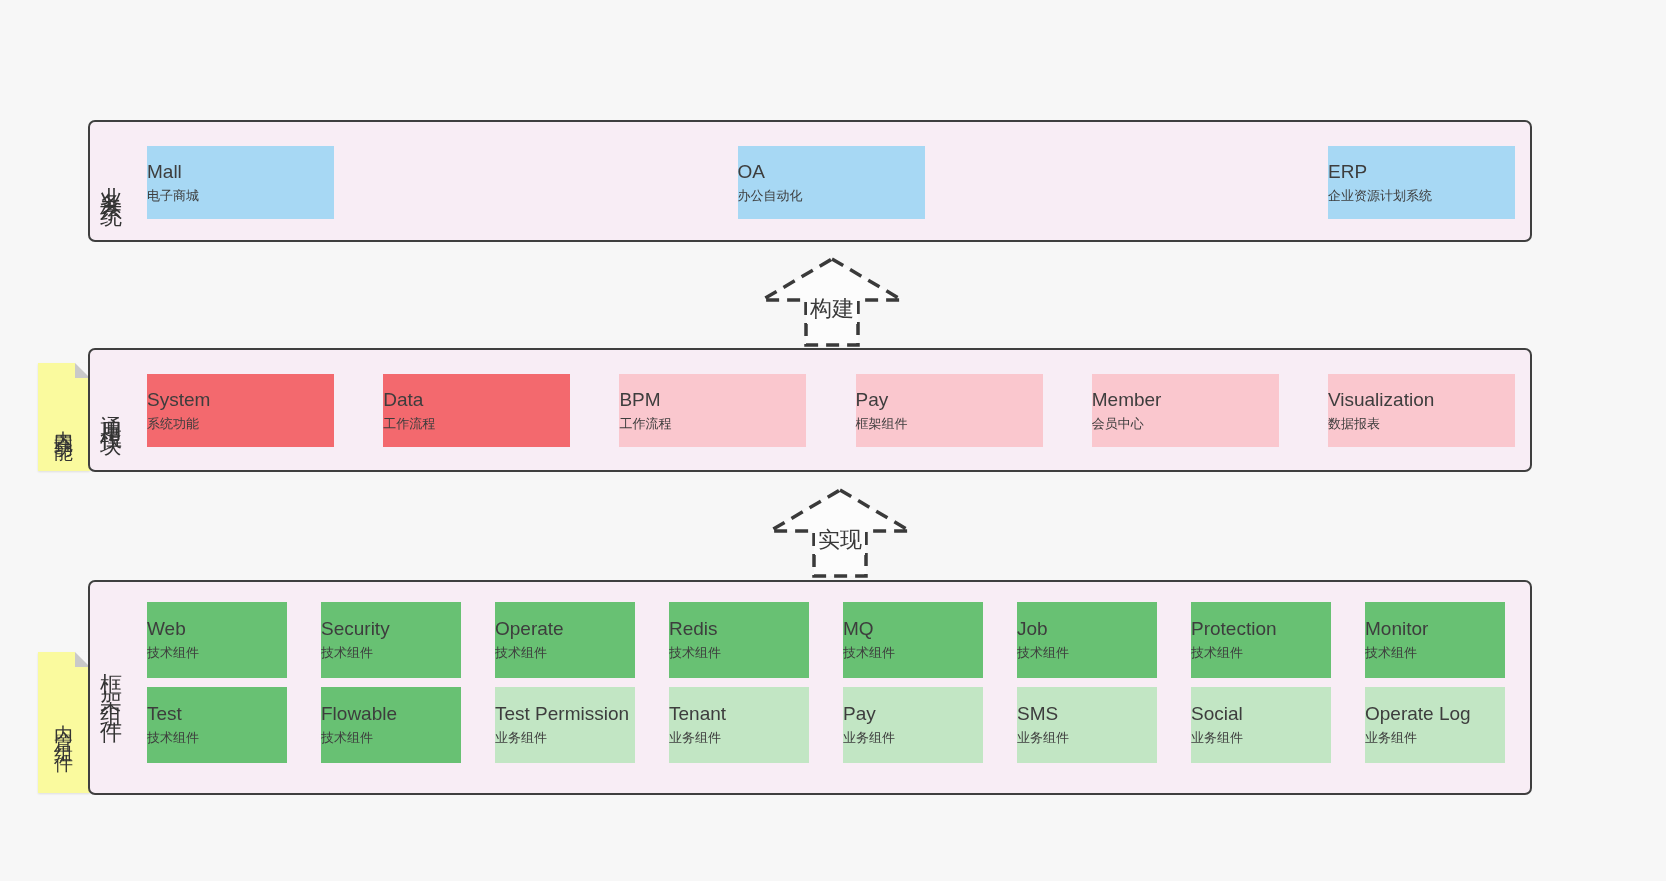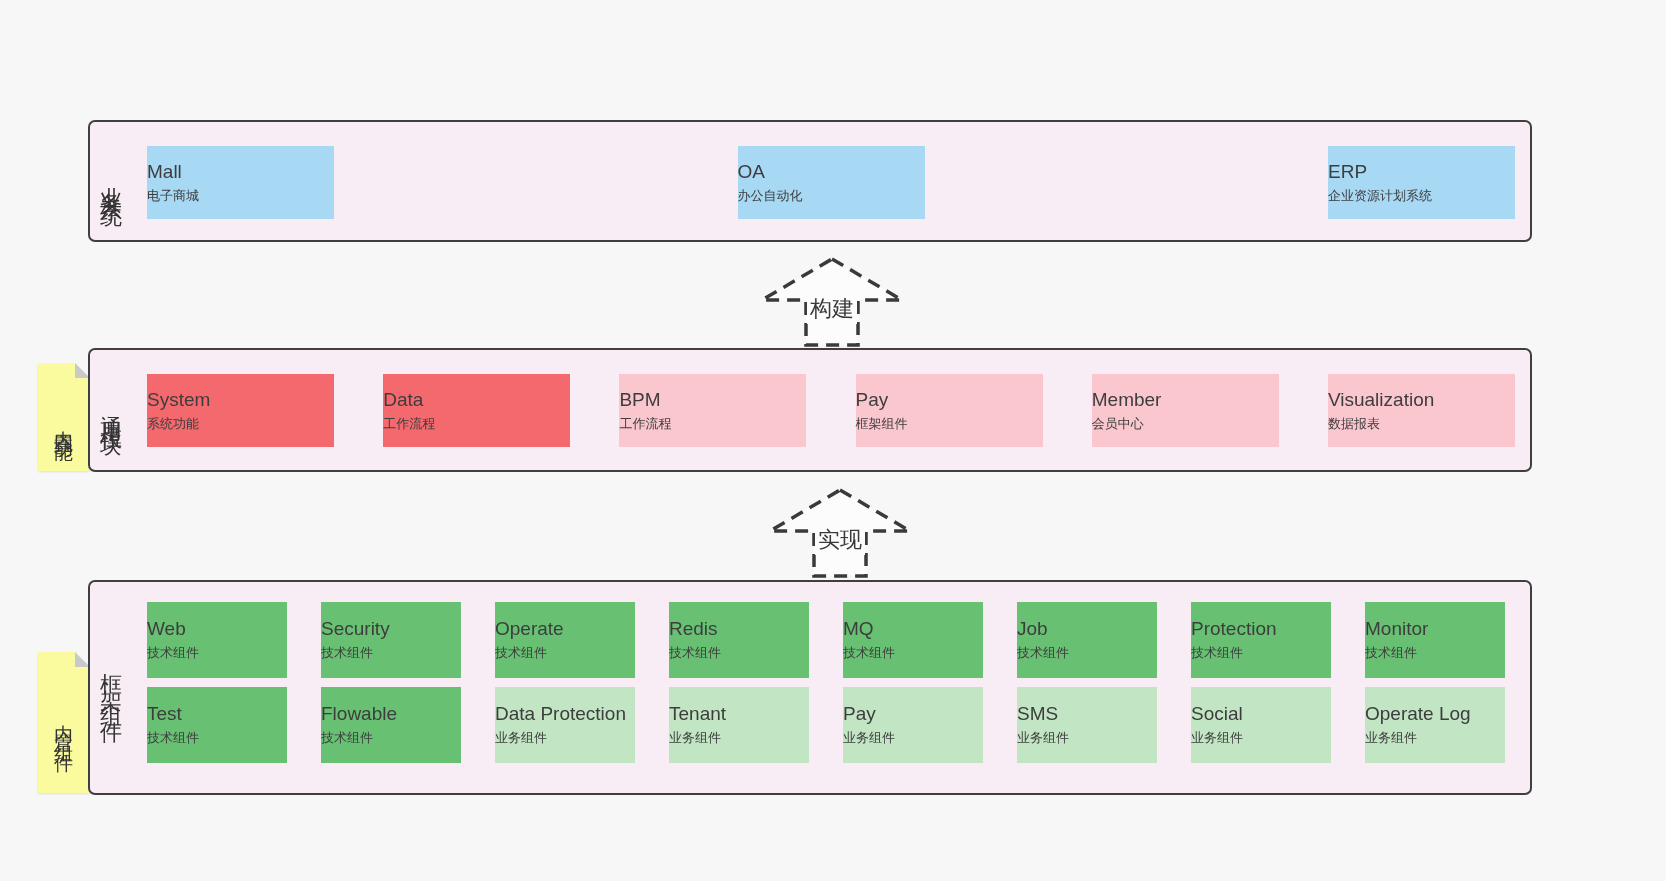--- a/index.html
+++ b/index.html
@@ -178,21 +178,21 @@
     <div class="boxrow row-2">
       <div class="box box-green">
         <span class="en">Test</span>
         <span class="zh">技术组件</span>
       </div>
       <div class="box box-green">
         <span class="en">Flowable</span>
         <span class="zh">技术组件</span>
       </div>
       <div class="box box-lgreen">
-        <span class="en">Data Protection</span>
+        <span class="en">Test Permission</span>
         <span class="zh">业务组件</span>
       </div>
       <div class="box box-lgreen">
         <span class="en">Tenant</span>
         <span class="zh">业务组件</span>
       </div>
       <div class="box box-lgreen">
         <span class="en">Pay</span>
         <span class="zh">业务组件</span>
       </div>

